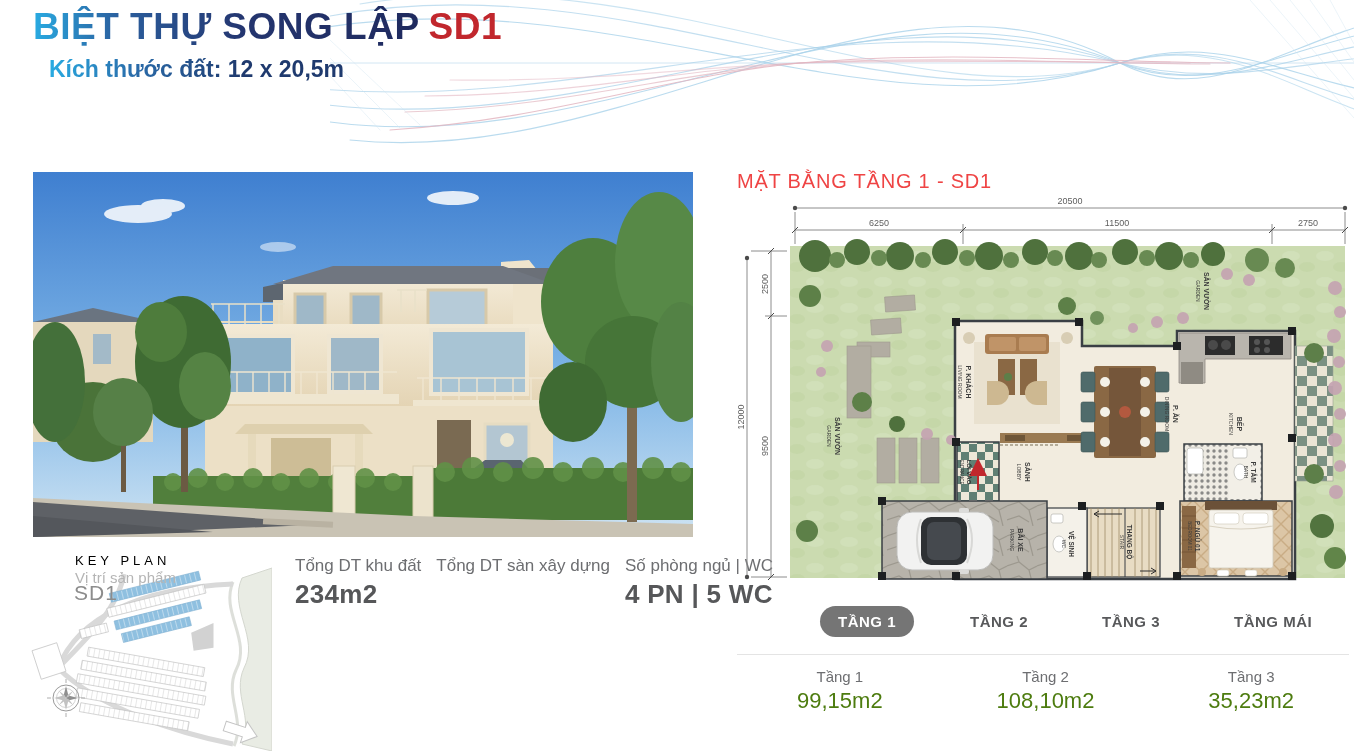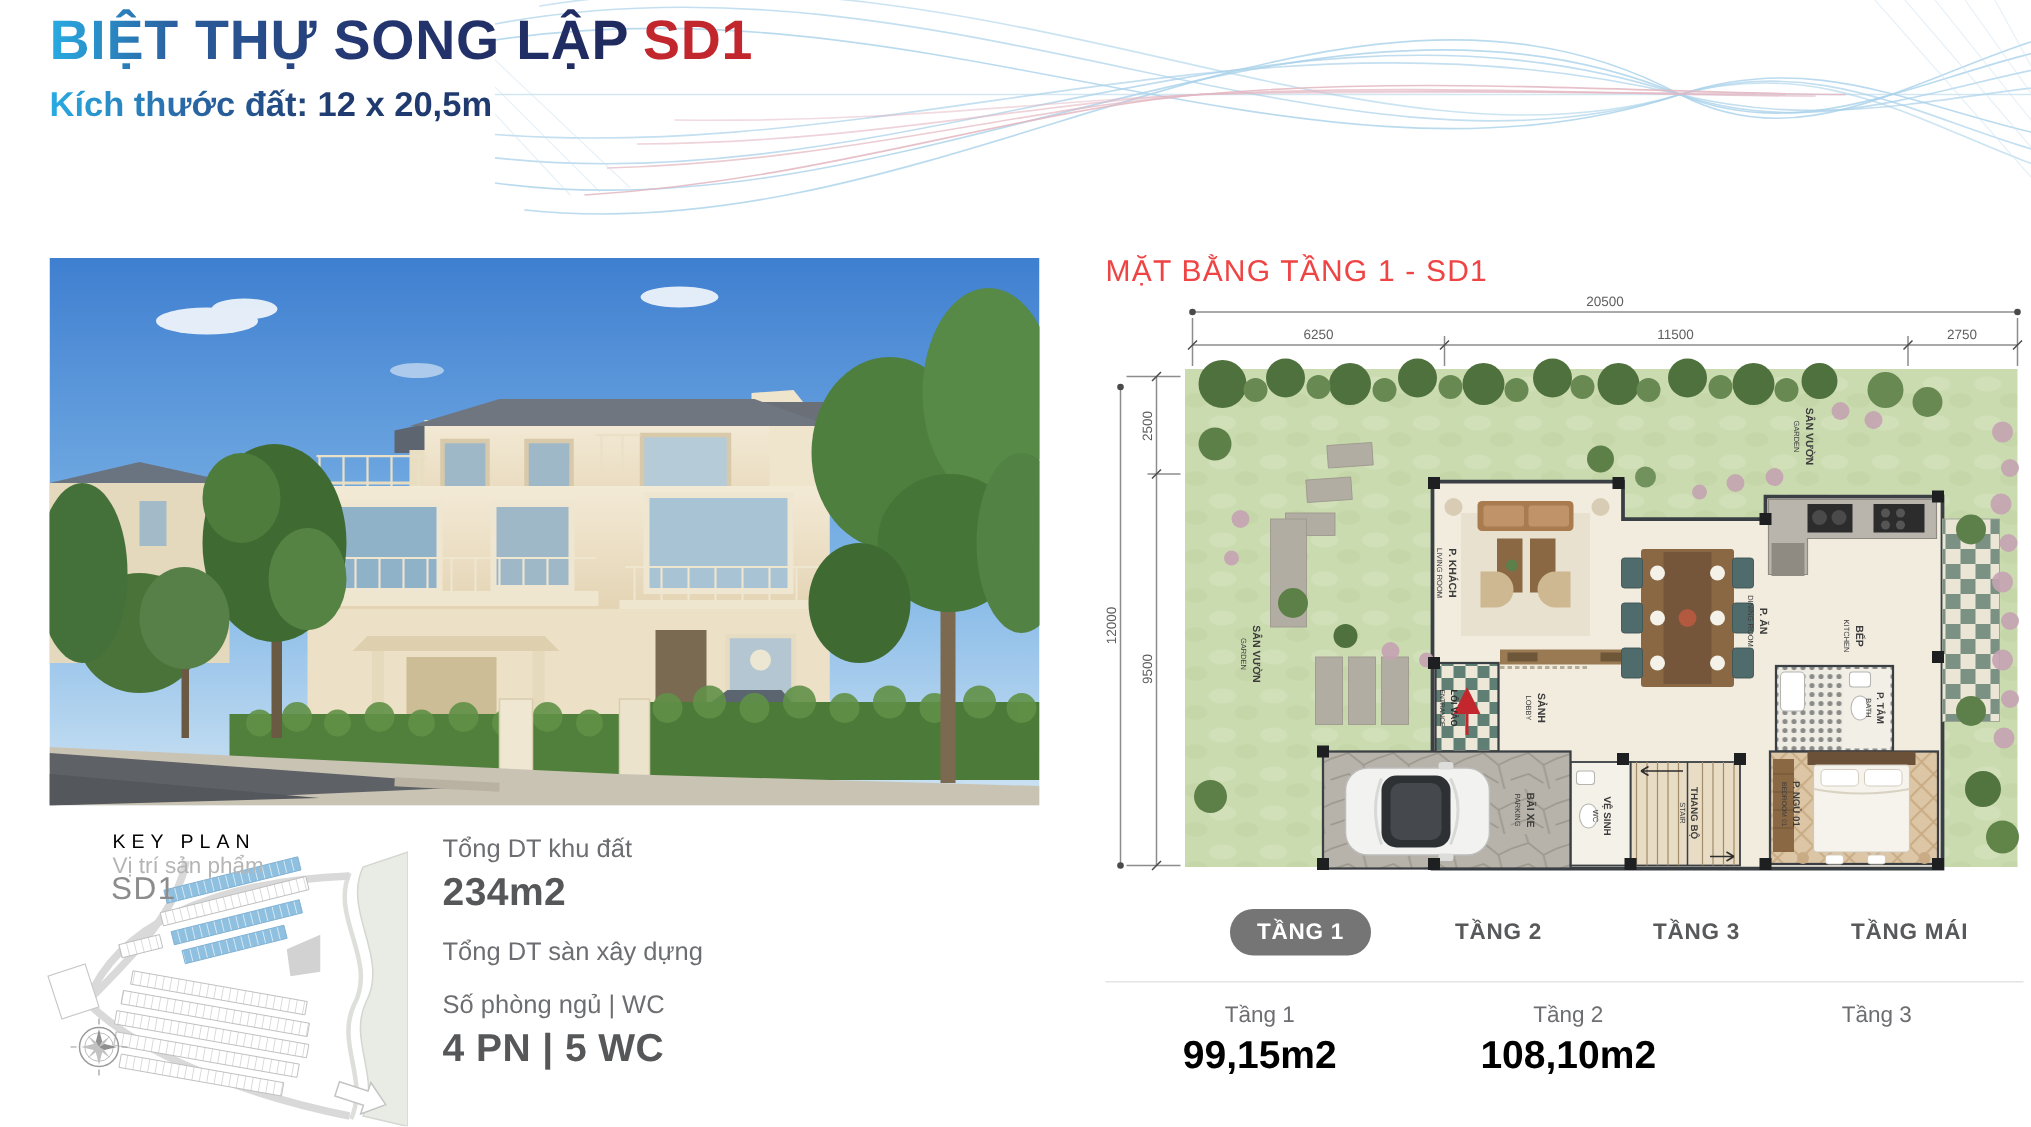--- a/index.html
+++ b/index.html
@@ -8,38 +8,38 @@
   .page { position:relative; width:1354px; height:751px; background:#fff; }
 
   
   .hdr { position:absolute; left:33px; top:6px; z-index:3; }
   .hdr-title { font-size:37px; font-weight:800; letter-spacing:.5px; color:#1f2a5e; white-space:nowrap; }
   @supports (-webkit-background-clip:text) {
     .hdr-title .grad { background:linear-gradient(90deg,#29abe2 0%,#2b5f9e 22%,#24356f 55%,#1f2a5e 100%);
       -webkit-background-clip:text; background-clip:text; color:transparent; }
   }
   .hdr-title .code { color:#c1272d; margin-left:9px; }
-  .hdr-sub { margin-top:8px; font-size:23px; font-weight:700; color:#1f3a6e; }
+  .hdr-sub { margin-top:8px; font-size:23px; font-weight:700; color:#1f3a6e;margin-left:16px; }
   @supports (-webkit-background-clip:text) {
     .hdr-sub span { background:linear-gradient(90deg,#29abe2 0%,#2a6aa8 30%,#1f3a6e 65%);
       -webkit-background-clip:text; background-clip:text; color:transparent; }
   }
   .waves { position:absolute; left:330px; top:0; width:1024px; height:150px; z-index:1; }
 
   
   .photo { position:absolute; left:33px; top:172px; width:660px; height:365px; overflow:hidden; }
 
   
   .keyplan-svg { position:absolute; left:28px; top:548px; width:244px; height:203px; }
   .kp-title { position:absolute; left:75px; top:553px; font-size:13px; letter-spacing:4px; color:#000000; }
   .kp-sub   { position:absolute; left:75px; top:569px; font-size:15px; color:#b5b5b5; }
   .kp-code  { position:absolute; left:74px; top:581px; font-size:21px; color:#8c8c8c; letter-spacing:1px; }
 
   
-  .specs { position:absolute; left:295px; top:556px; display:flex; flex-direction:column; gap:15px; }
+  .specs { position:absolute; left:295px; top:556px; display:flex; flex-direction:row; gap:15px; }
   .spec .lbl { font-size:17px; color:#6d6e71; }
   .spec .val { font-size:26px; font-weight:700; color:#565759; margin-top:3px; letter-spacing:.3px; }
 
   
   .fp-title { position:absolute; left:737px; top:170px; font-size:20px; font-weight:500;
               color:#ef4444; letter-spacing:.8px; }
   .fp-svg { position:absolute; left:737px; top:196px; width:617px; height:398px; }
   .fp-svg text { font-family:"Liberation Sans", sans-serif; }
 
   
@@ -47,21 +47,21 @@
   .tab { font-size:15px; font-weight:600; color:#58595b; letter-spacing:.5px; padding:7px 18px;
          border-radius:17px; cursor:pointer; }
   .tab.active { background:#757575; color:#ffffff; }
 
   .divider { position:absolute; left:737px; top:654px; width:612px; height:1px; background:#e4e4e4; }
 
   
   .areas { position:absolute; left:737px; top:668px; width:617px; display:flex; }
   .area { flex:1; text-align:center; }
   .area .lbl { font-size:15px; color:#6d6e71; }
-  .area .val { font-size:26px; font-weight:700; color:#000000; margin-top:3px; }
+  .area .val { font-size:22px; font-weight:400; color:#4d7c0f; margin-top:3px; }
 </style>
 </head>
 <body>
 
 <div class="page">
 
   <svg class="waves" viewBox="0 0 1024 150">
     <g fill="none" stroke-linecap="round">
       <path d="M0,63 H1024" stroke="#bfdcee" stroke-width="1" opacity=".7"></path>
       <g stroke="#a9d2ea" stroke-width="1.1">
@@ -633,16 +633,17 @@
     <div class="area">
       <div class="lbl">Tầng 1</div>
       <div class="val">99,15m2</div>
     </div>
     <div class="area">
       <div class="lbl">Tầng 2</div>
       <div class="val">108,10m2</div>
     </div>
     <div class="area">
       <div class="lbl">Tầng 3</div>
+      <div class="val">35,23m2</div>
     </div>
   </div>
 
 </div>
 
 </body></html>

